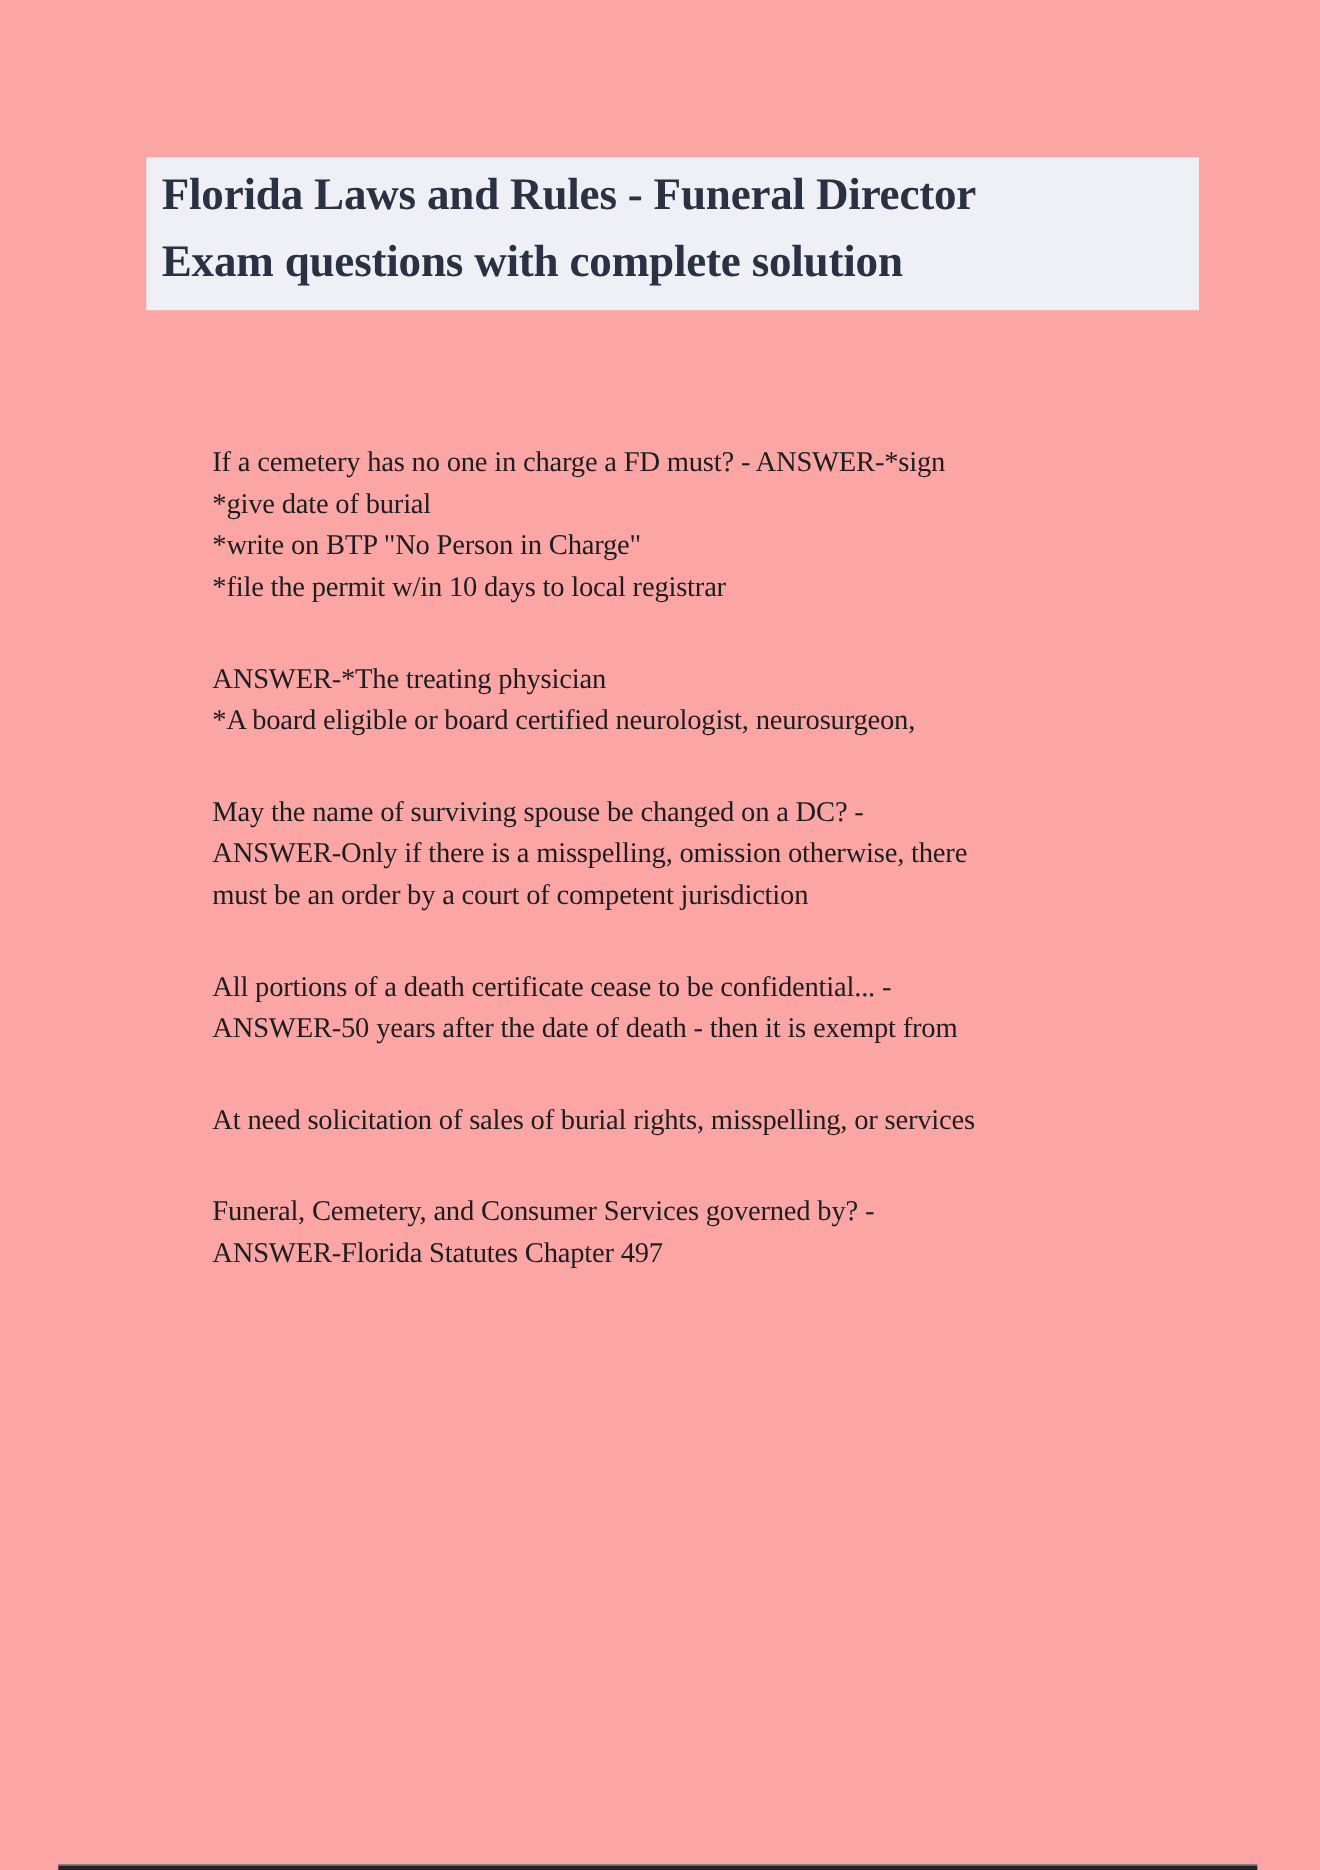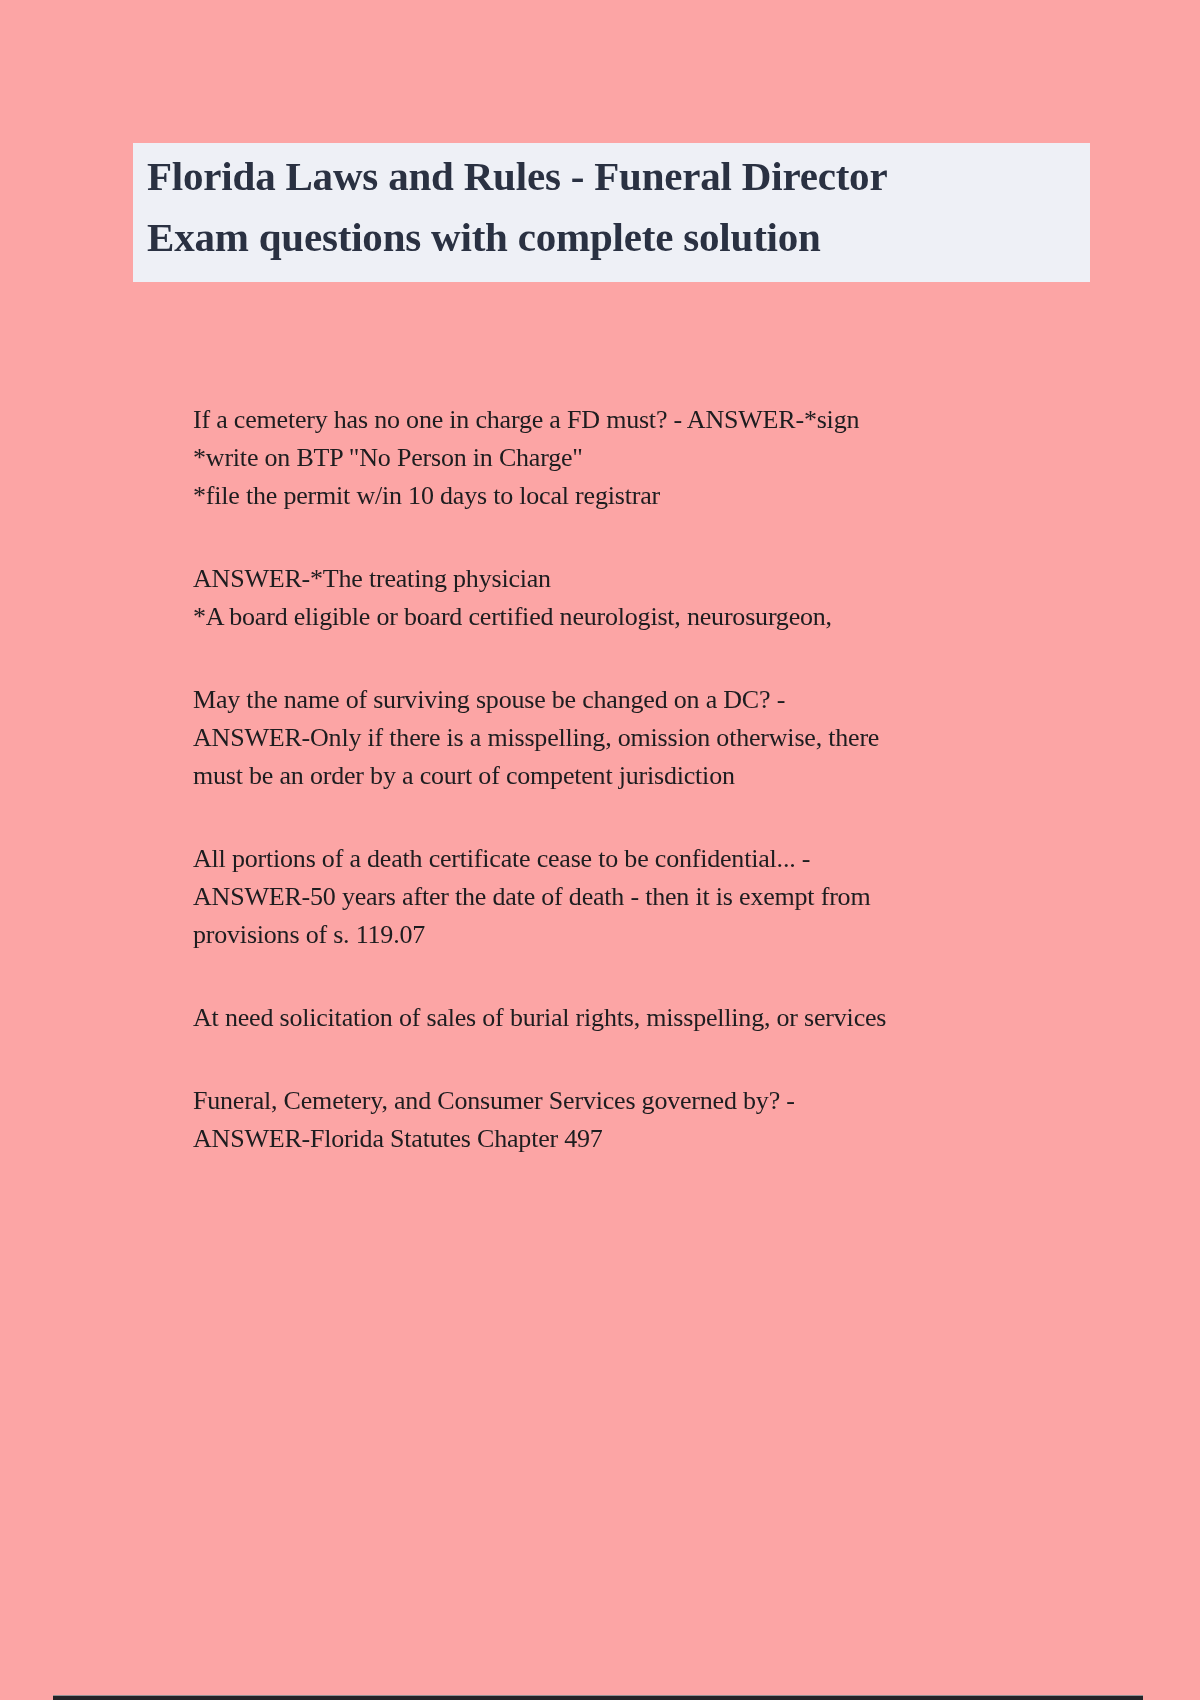--- a/index.html
+++ b/index.html
@@ -66,36 +66,36 @@
 <div class="page">
 
   <div class="title-block">
     <div class="title-line">Florida Laws and Rules - Funeral Director</div>
     <div class="title-line">Exam questions with complete solution</div>
   </div>
 
   <div class="qa-body">
       <div class="para">
         <div class="line">If a cemetery has no one in charge a FD must? - ANSWER-*sign</div>
+        <div class="line">*give date of burial</div>
         <div class="line">*write on BTP "No Person in Charge"</div>
         <div class="line">*file the permit w/in 10 days to local registrar</div>
       </div>
       <div class="para">
         <div class="line">ANSWER-*The treating physician</div>
         <div class="line">*A board eligible or board certified neurologist, neurosurgeon,</div>
       </div>
       <div class="para">
         <div class="line">May the name of surviving spouse be changed on a DC? -</div>
         <div class="line">ANSWER-Only if there is a misspelling, omission otherwise, there</div>
         <div class="line">must be an order by a court of competent jurisdiction</div>
       </div>
       <div class="para">
         <div class="line">All portions of a death certificate cease to be confidential... -</div>
         <div class="line">ANSWER-50 years after the date of death - then it is exempt from</div>
-        <div class="line">provisions of s. 119.07</div>
       </div>
       <div class="para">
         <div class="line">At need solicitation of sales of burial rights, misspelling, or services</div>
       </div>
       <div class="para">
         <div class="line">Funeral, Cemetery, and Consumer Services governed by? -</div>
         <div class="line">ANSWER-Florida Statutes Chapter 497</div>
       </div>
     </div>
 

